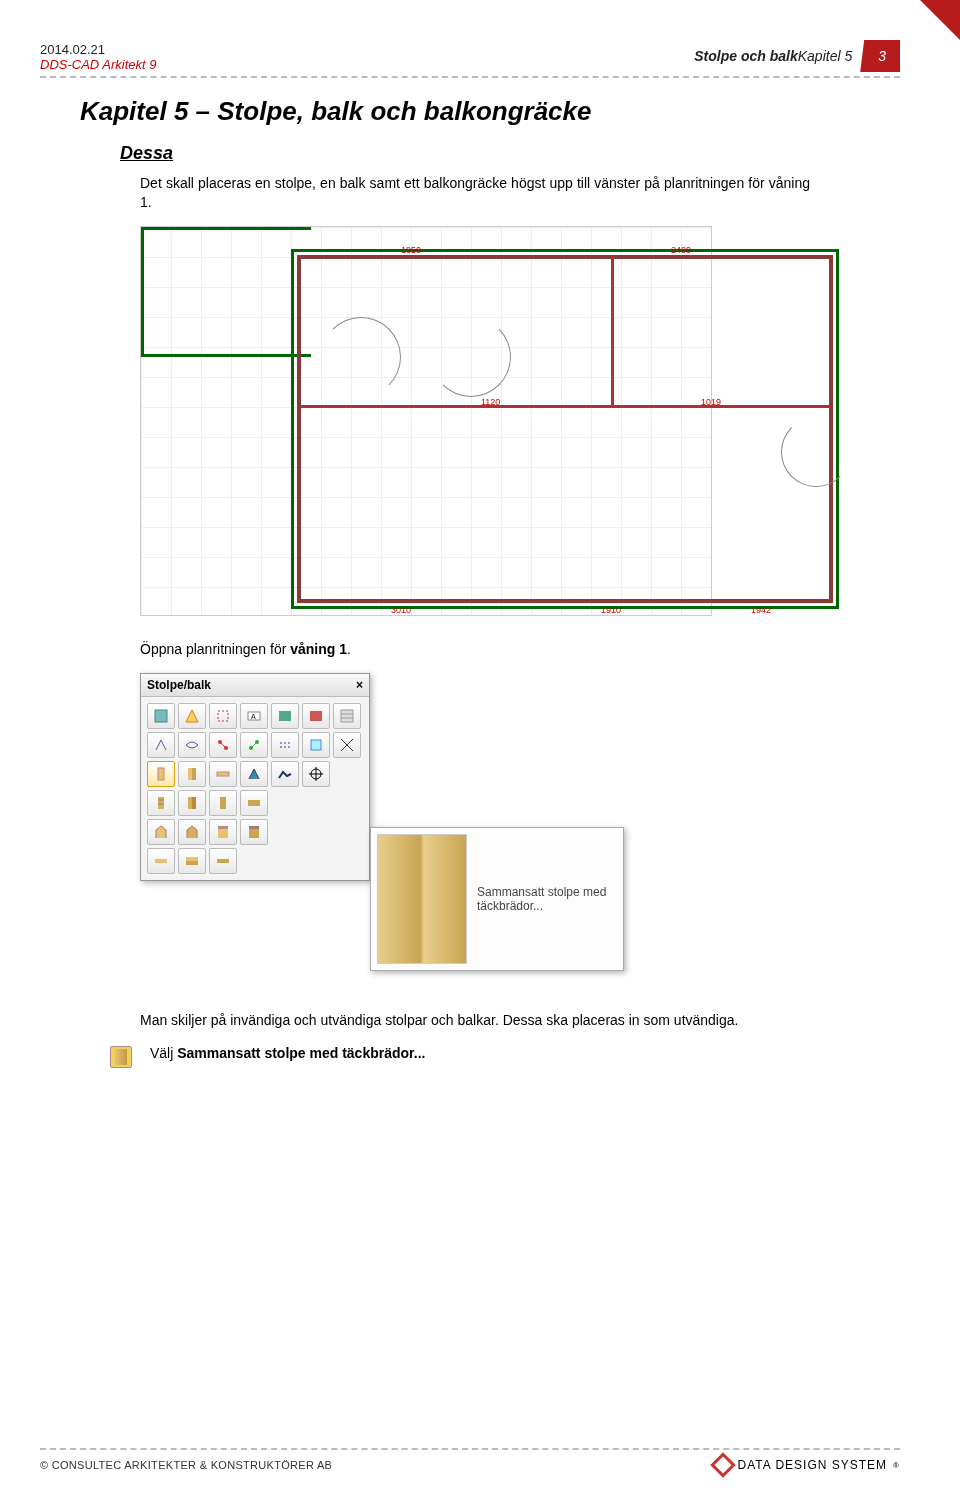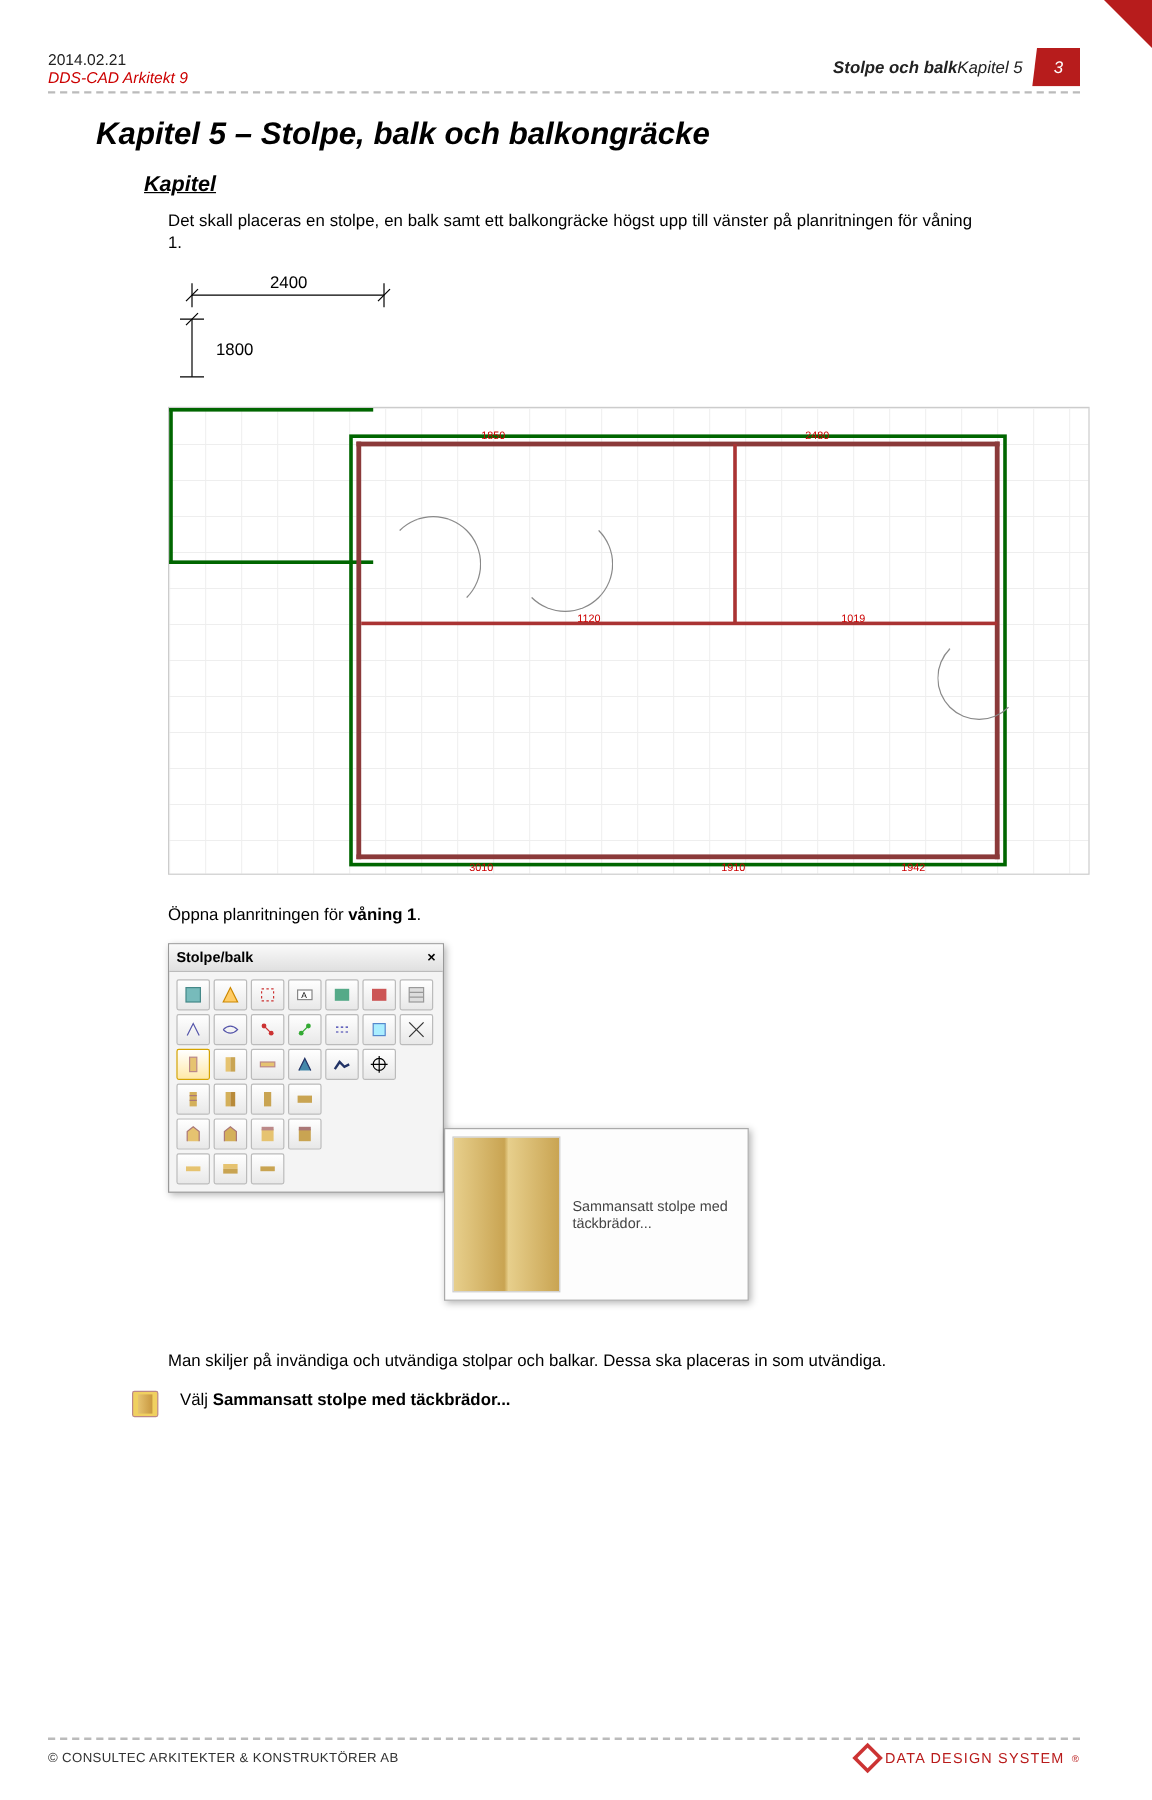--- a/index.html
+++ b/index.html
@@ -11,21 +11,21 @@
   .hdr-right { font-size: 14px; color: #222; font-style: italic; display:flex; align-items:center; }
   .hdr-right .title { font-weight: bold; }
   .page-badge { background: #b71c1c; color: #fff; font-style: italic; padding: 8px 14px 8px 18px; font-size: 14px; margin-left:8px; clip-path: polygon(10% 0, 100% 0, 100% 100%, 0 100%);}
   .corner { position: absolute; top: 0; right: 0; width: 0; height: 0; border-left: 40px solid transparent; border-top: 40px solid #b71c1c; }
   h1 { font-size: 26px; font-weight: bold; font-style: italic; margin: 10px 0 16px 40px; font-family: Arial; }
   h2 { font-size: 18px; font-style: italic; font-weight: bold; margin: 0 0 10px 80px; text-decoration: underline; }
   .body-text { font-size: 14px; margin: 0 90px 14px 100px; line-height: 1.35; text-align: justify;}
   .body-text b { font-weight: bold; }
   .dim-figure { margin: 10px 0 18px 100px; }
   .floorplan-wrap { margin: 0 0 24px 100px; }
-  .floorplan { width: 768px; height: 390px; position: relative; border:1px solid #ccc; background-image:
+  .floorplan { width: 572px; height: 390px; position: relative; border:1px solid #ccc; background-image:
      linear-gradient(#eee 1px, transparent 1px),
      linear-gradient(90deg, #eee 1px, transparent 1px);
      background-size: 30px 30px;
   }
   .wall-outer { position:absolute; border: 3px solid #060; }
   .wall-inner { position:absolute; background:#8B3A3A; }
   .wall-red { position:absolute; background:#a33; }
   .door-arc { position:absolute; border:1px solid #888; border-radius:50%; border-top-color:transparent; border-right-color:transparent; }
   .dim-label { position:absolute; font-size:9px; color:#c00; }
   .tool-row { display:flex; gap:18px; margin: 0 0 14px 70px; align-items:flex-start;}
@@ -37,21 +37,21 @@
   .palette-title .x { font-family: Arial; cursor:default;}
   .palette-grid { display:grid; grid-template-columns: repeat(7, 28px); gap:3px; padding:6px; }
   .pbtn { width:28px; height:26px; background:linear-gradient(#fff,#e8e8e8); border:1px solid #bbb; border-radius:2px; display:flex; align-items:center; justify-content:center; font-size:12px; color:#555;}
   .pbtn.sel { background:linear-gradient(#fff,#ffe9a8); border-color:#d6a400;}
   .pbtn svg { width:16px;height:16px;}
   .tooltip { position:absolute; left:230px; top:154px; display:flex; align-items:center; background:#fdfdfd; border:1px solid #aaa; box-shadow:2px 2px 6px rgba(0,0,0,.3); padding:6px;}
   .tooltip .thumb { width:90px; height:130px; background:linear-gradient(90deg,#e7cf8c,#c9a452 48%,#e7cf8c 52%,#c9a452); margin-right:10px; border:1px solid #ccc;}
   .tooltip .tlabel { font-size:12px; color:#444; max-width:140px;}
   .footer { position:absolute; bottom:26px; left:40px; right:60px; border-top:2px dashed #bbb; padding-top:6px; display:flex; justify-content:space-between; align-items:center;gap:39px;}
   .footer-left { font-size:11px; color:#333; font-variant: small-caps; letter-spacing:.3px;}
-  .footer-right { display:flex; align-items:center; gap:6px; font-size:12px; color:#b91c1c; letter-spacing:1px;}
+  .footer-right { display:flex; align-items:center; gap:6px; font-size:12px; color:#000000; letter-spacing:1px;}
   .dds-logo { width:18px;height:18px; background:#c33; transform:rotate(45deg); position:relative;}
   .dds-logo::after{content:"";position:absolute;inset:3px;background:#fff;}
   .dds-logo::before{content:"";position:absolute;inset:6px;background:#c33;}
   .reg { font-size:8px; vertical-align:super;}
 </style>
 </head>
 <body>
 
 <div class="corner"></div>
 
@@ -63,39 +63,24 @@
       <div>DDS-CAD Arkitekt 9</div>
     </div>
     <div class="hdr-right">
       <span class="title">Stolpe och balk</span>
       <span>Kapitel 5</span>
       <span class="page-badge">3</span>
     </div>
   </div>
 
   <h1>Kapitel 5  – Stolpe, balk och balkongräcke</h1>
-  <h2>Kapitel</h2>
+  <h2>Dessa</h2>
 
   <p class="body-text">Det skall placeras en stolpe, en balk samt ett balkongräcke högst upp till vänster på planritningen för våning 1.</p>
 
-  <div class="dim-figure">
-    <svg width="220" height="90">
-      <line x1="20" y1="20" x2="180" y2="20" stroke="#000" stroke-width="1"></line>
-      <line x1="20" y1="10" x2="20" y2="30" stroke="#000"></line>
-      <line x1="180" y1="10" x2="180" y2="30" stroke="#000"></line>
-      <line x1="15" y1="25" x2="25" y2="15" stroke="#000"></line>
-      <line x1="175" y1="25" x2="185" y2="15" stroke="#000"></line>
-      <text x="85" y="14" font-size="14">2400</text>
-      <line x1="20" y1="40" x2="20" y2="88" stroke="#000"></line>
-      <line x1="10" y1="40" x2="30" y2="40" stroke="#000"></line>
-      <line x1="10" y1="88" x2="30" y2="88" stroke="#000"></line>
-      <line x1="15" y1="45" x2="25" y2="35" stroke="#000"></line>
-      <text x="40" y="70" font-size="14">1800</text>
-    </svg>
-  </div>
 
   <div class="floorplan-wrap">
     <div class="floorplan">
       <div class="wall-outer" style="left:0;top:0;width:170px;height:130px;border-right:none;"></div>
       <div class="wall-outer" style="left:150px;top:22px;width:548px;height:360px;"></div>
       <div class="wall-inner" style="left:156px;top:28px;width:536px;height:4px;"></div>
       <div class="wall-inner" style="left:156px;top:28px;width:4px;height:348px;"></div>
       <div class="wall-inner" style="left:688px;top:28px;width:4px;height:348px;"></div>
       <div class="wall-inner" style="left:156px;top:372px;width:536px;height:4px;"></div>
       <div class="wall-red" style="left:470px;top:30px;width:3px;height:150px;"></div>

